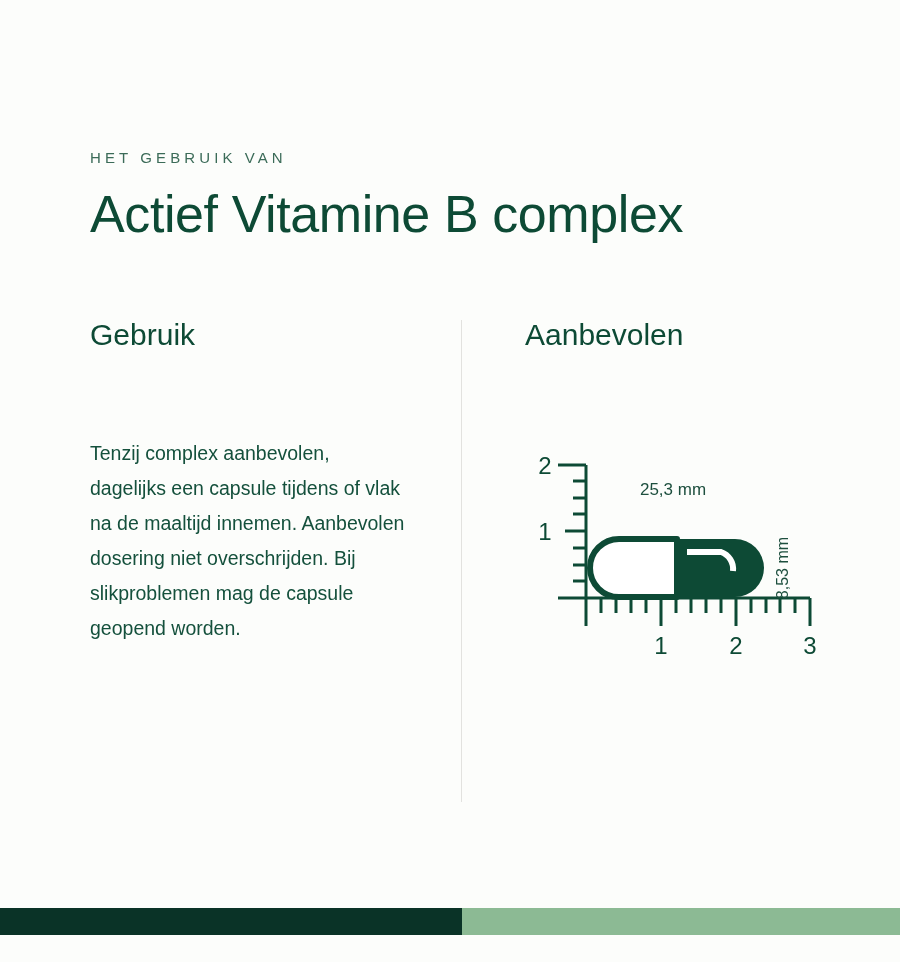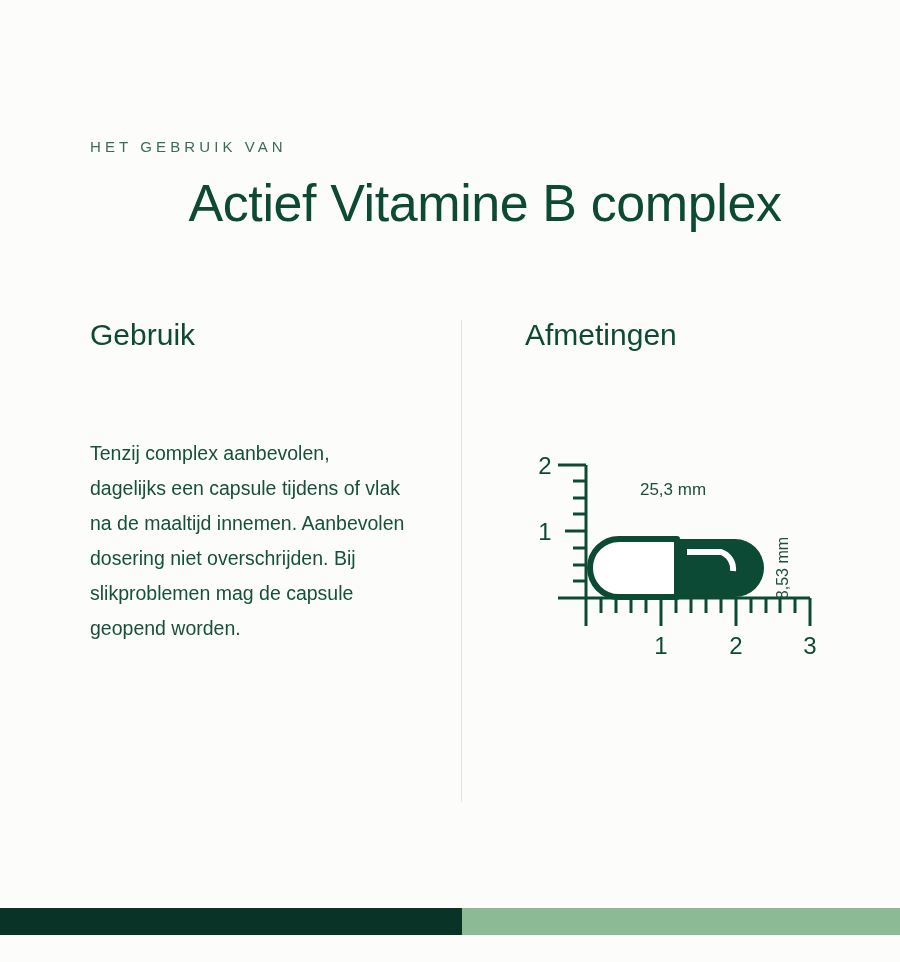--- a/index.html
+++ b/index.html
@@ -18,40 +18,39 @@
 
   .page {
     position: absolute;
     inset: 0;
   }
 
   
   .header {
     position: absolute;
     left: 90px;
-    top: 139px;
+    top: 150px;
     width: 790px;
   }
   .eyebrow {
     font-size: 15px;
     letter-spacing: 4.1px;
     font-weight: 400;
     color: #3b6b58;
     text-transform: uppercase;
     line-height: 1;
     margin: 0 0 22px 0;
   }
   .title {
     font-size: 52px;
     font-weight: 400;
     color: #0d4a35;
     line-height: 1.05;
     margin: 0;
     letter-spacing: -0.4px;
-    text-align: center;
   }
 
   
   .columns {
     position: absolute;
     left: 0;
     top: 318px;
     width: 900px;
     height: 490px;
   }
@@ -122,21 +121,21 @@
   <div class="columns">
 
     <div class="divider"></div>
 
     <div class="col-left">
       <h2 class="section-title">Gebruik</h2>
       <p class="body-text">Tenzij complex aanbevolen, dagelijks een capsule tijdens of vlak na de maaltijd innemen. Aanbevolen dosering niet overschrijden. Bij slikproblemen mag de capsule geopend worden.</p>
     </div>
 
     <div class="col-right">
-      <h2 class="section-title">Afmetingen</h2>
+      <h2 class="section-title">Aanbevolen</h2>
 
       <div class="diagram">
         <svg width="330" height="220" viewBox="0 0 330 220" xmlns="http://www.w3.org/2000/svg">
 
           <g stroke="#0d4a35" stroke-width="3" fill="none">
 
             <line x1="61" y1="27" x2="61" y2="160"></line>
 
             <line x1="33" y1="27" x2="61" y2="27"></line>
 

